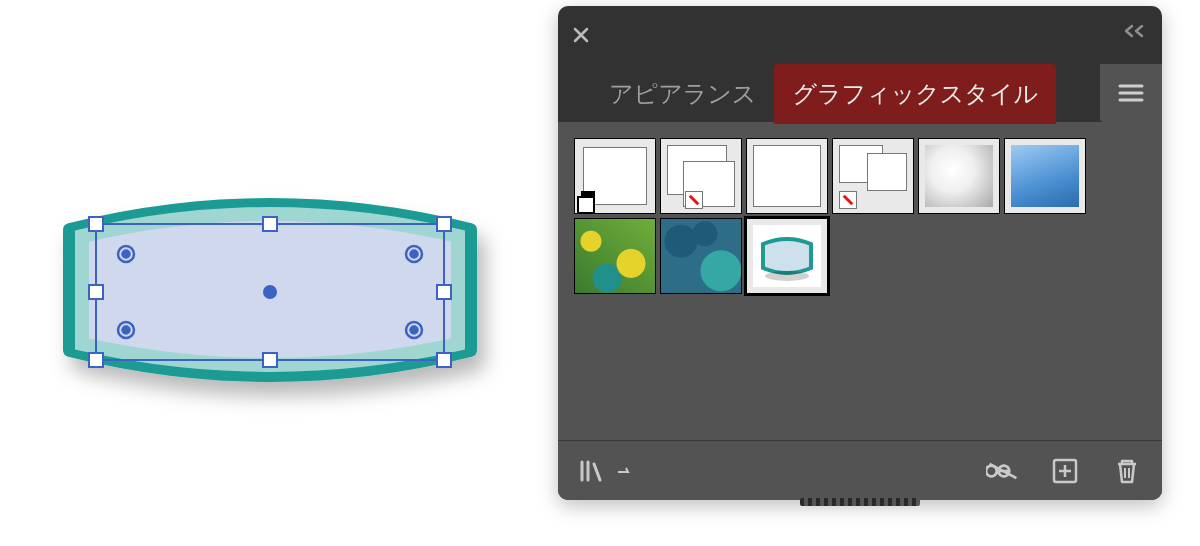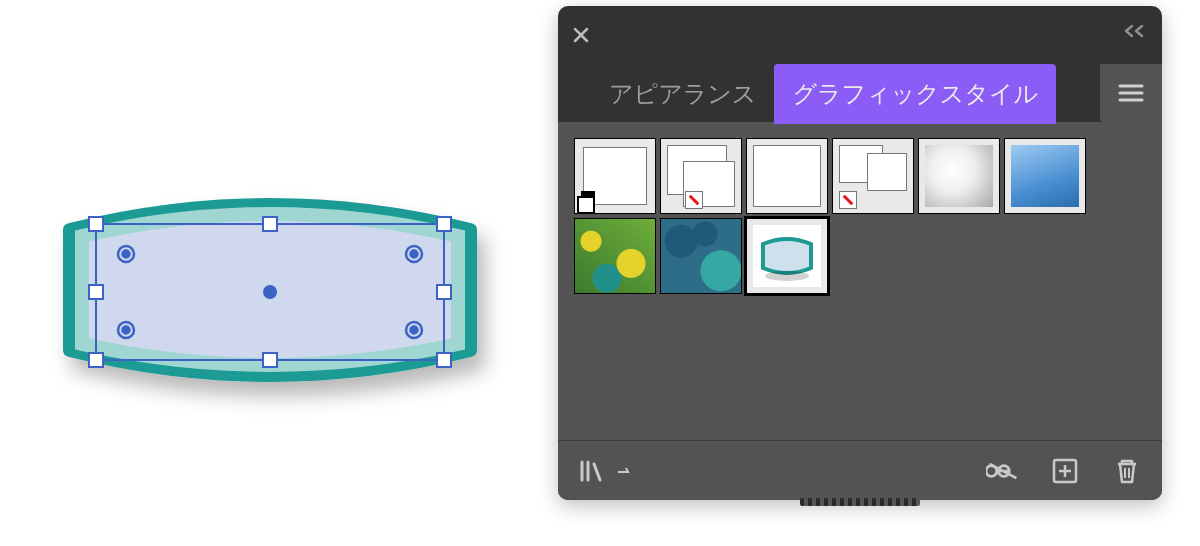--- a/index.html
+++ b/index.html
@@ -67,21 +67,21 @@
     position: relative;
   }
   .tab {
     padding: 14px 18px;
     font-size: 24px;
     color: #9e9e9e;
     cursor: pointer;
     white-space: nowrap;
   }
   .tab.active {
-    background: #8b5cf6;
+    background: #7f1d1d;
     color: #eaeaea;
     border-radius: 4px 4px 0 0;
   }
   .panel-menu {
     position: absolute;
     right: 0;
     top: 0;
     width: 62px;
     height: 58px;
     background: #535353;

